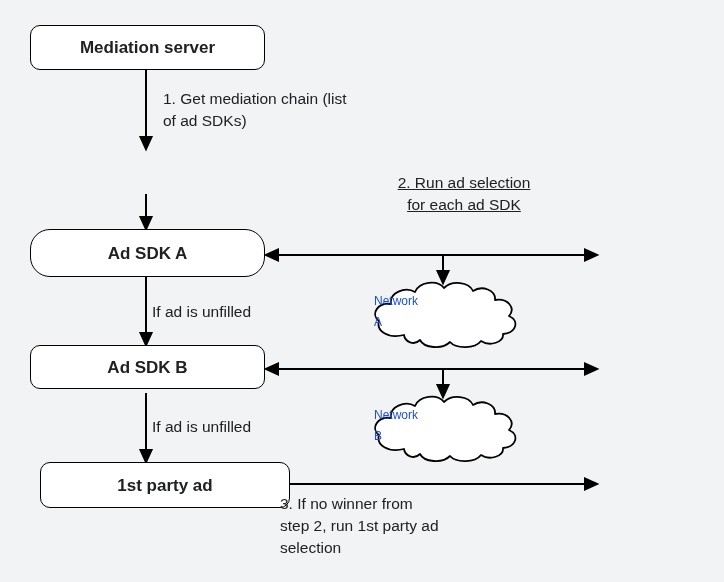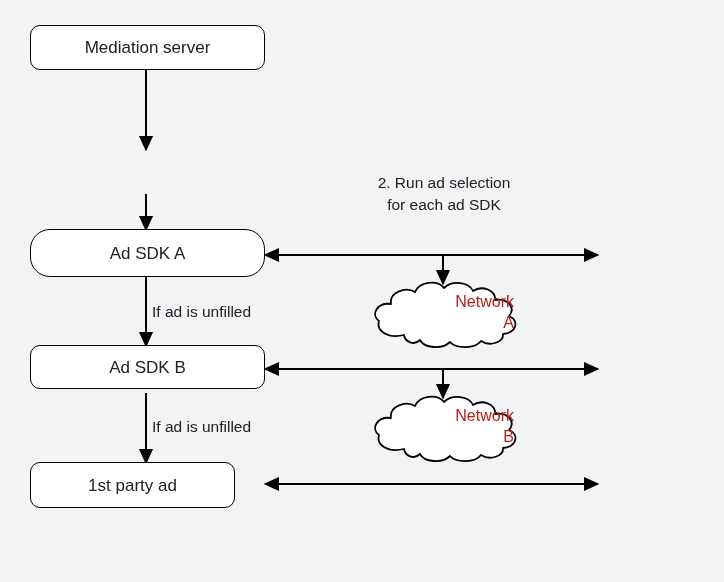--- a/index.html
+++ b/index.html
@@ -26,46 +26,47 @@
     border-radius: 10px;
     display: flex;
     align-items: center;
     justify-content: center;
     text-align: center;
     font-size: 17px;
     color: #202124;
     white-space: pre-line;
     line-height: 21px;
     box-sizing: border-box;
+    font-weight: bold;
   }
   .node-mediation-server { left: 30px; top: 25px;  width: 235px; height: 45px; }
   .node-mediation-sdk    { left: 30px; top: 149px; width: 235px; height: 45px; }
   .node-ad-sdk-a         { left: 30px; top: 229px; width: 235px; height: 48px; border-radius: 20px; }
   .node-ad-sdk-b         { left: 30px; top: 345px; width: 235px; height: 44px; }
-  .node-first-party-ad   { left: 30px; top: 462px; width: 205px; height: 46px; }
+  .node-first-party-ad   { left: 40px; top: 462px; width: 250px; height: 46px; }
   .node-fledge-api       { left: 597px; top: 214px; width: 101px; height: 323px; border-radius: 16px; }
   .annotation {
     position: absolute;
     font-size: 15.5px;
     line-height: 22px;
     color: #202124;
     white-space: pre-line;
   }
   .ann-step1      { left: 163px; top: 88px; }
-  .ann-step2      { left: 358px; top: 172px; width: 172px; text-align: center; }
+  .ann-step2      { left: 378px; top: 172px; width: 172px; text-align: center; text-decoration: underline; }
   .ann-unfilled-a { left: 152px; top: 301px; }
   .ann-unfilled-b { left: 152px; top: 416px; }
   .ann-step3      { left: 280px; top: 493px; }
   .cloud-label {
     position: absolute;
     width: 140px;
-    text-align: right;
-    font-size: 16px;
+    text-align: left;
+    font-size: 12px;
     line-height: 21px;
-    color: #b91c1c;
+    color: #1d4ed8;
     white-space: pre-line;
   }
   .cloud-label-a { left: 374px; top: 291px; }
   .cloud-label-b { left: 374px; top: 405px; }
 </style>
 </head>
 <body>
 
 <div class="canvas">
 
@@ -141,18 +142,23 @@
   <div class="node node-mediation-server">Mediation server</div>
   <div class="node node-ad-sdk-a">Ad SDK A</div>
   <div class="node node-ad-sdk-b">Ad SDK B</div>
   <div class="node node-first-party-ad">1st party ad</div>
 
   <div class="cloud-label cloud-label-a">Network
 A</div>
   <div class="cloud-label cloud-label-b">Network
 B</div>
 
+  <div class="annotation ann-step1">1. Get mediation chain (list
+of ad SDKs)</div>
   <div class="annotation ann-step2">2. Run ad selection
 for each ad SDK</div>
   <div class="annotation ann-unfilled-a">If ad is unfilled</div>
   <div class="annotation ann-unfilled-b">If ad is unfilled</div>
+  <div class="annotation ann-step3">3. If no winner from
+step 2, run 1st party ad
+selection</div>
 
 </div>
 
 </body></html>

